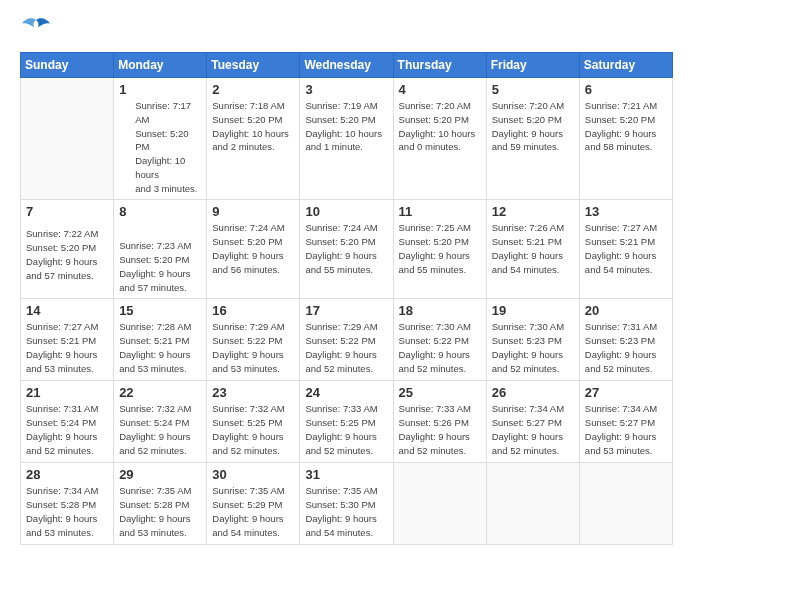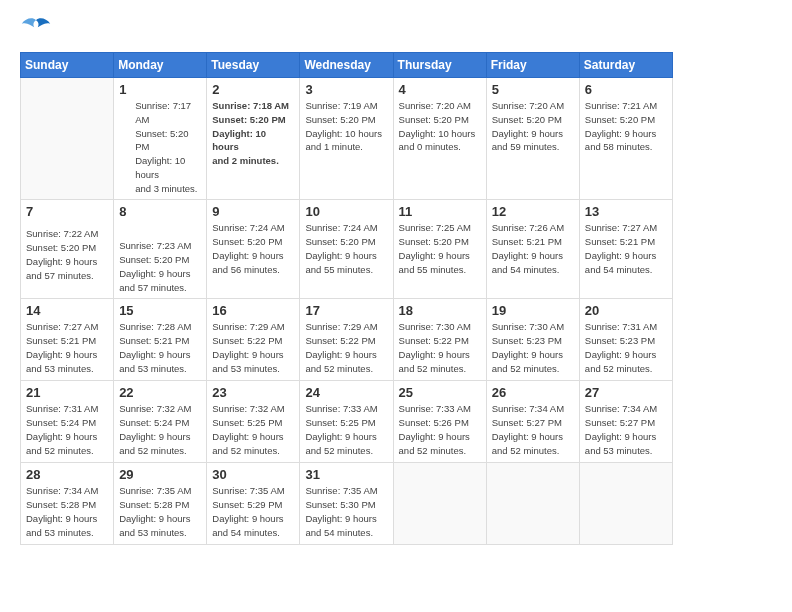--- a/index.html
+++ b/index.html
@@ -128,21 +128,21 @@
           <td class="empty"></td>
           <td>
             <div class="day-number">1</div>
             <div class="day-info" style="white-space: pre-line; margin-left: 16px;">Sunrise: 7:17 AM
 Sunset: 5:20 PM
 Daylight: 10 hours
 and 3 minutes.</div>
           </td>
           <td>
             <div class="day-number">2</div>
-            <div class="day-info" style="white-space: pre-line; font-weight: bold;">Sunrise: 7:18 AM
+            <div class="day-info" style="white-space: pre-line;">Sunrise: 7:18 AM
 Sunset: 5:20 PM
 Daylight: 10 hours
 and 2 minutes.</div>
           </td>
           <td>
             <div class="day-number">3</div>
             <div class="day-info" style="white-space: pre-line;">Sunrise: 7:19 AM
 Sunset: 5:20 PM
 Daylight: 10 hours
 and 1 minute.</div>

